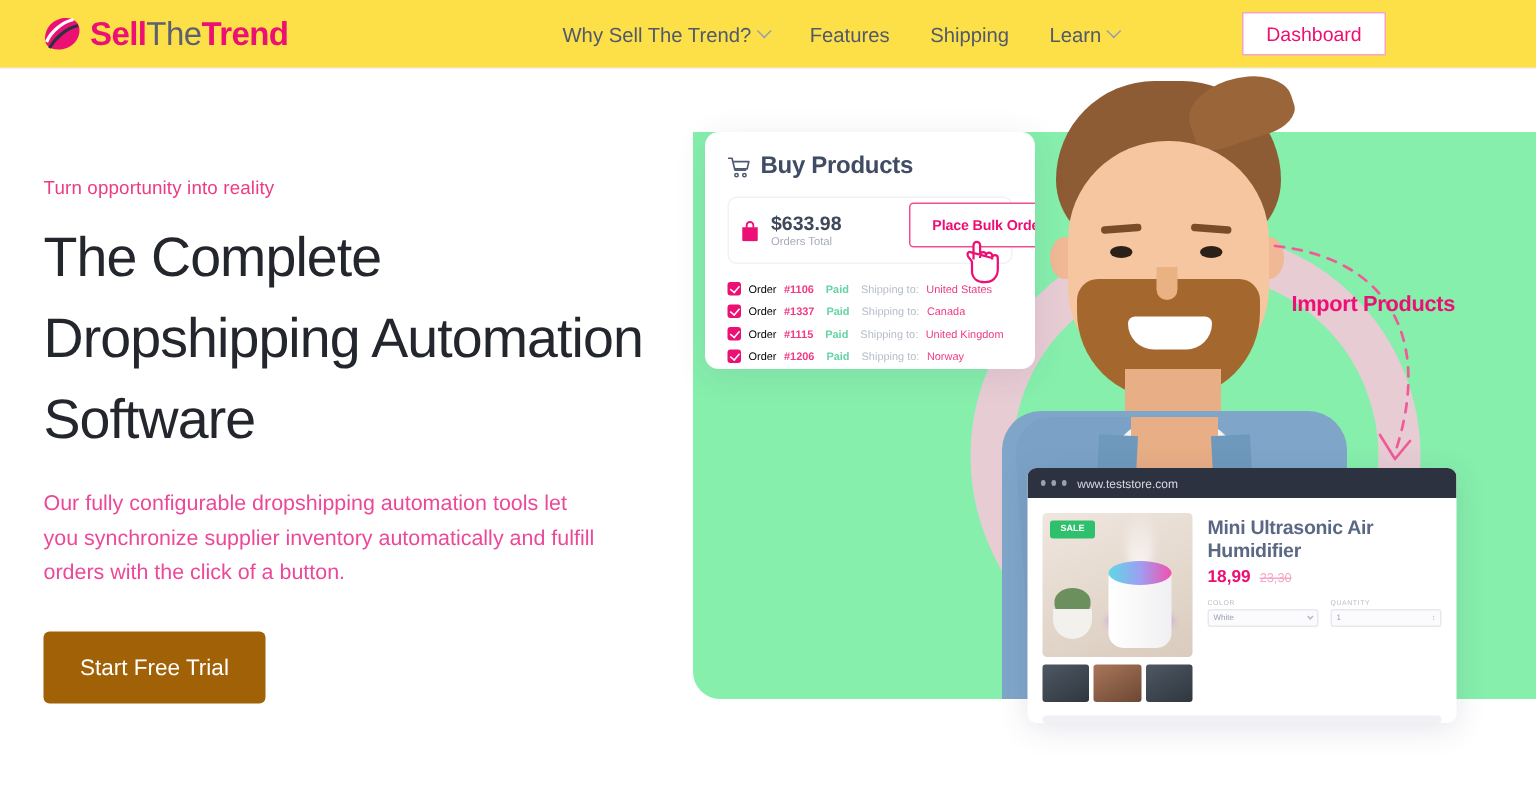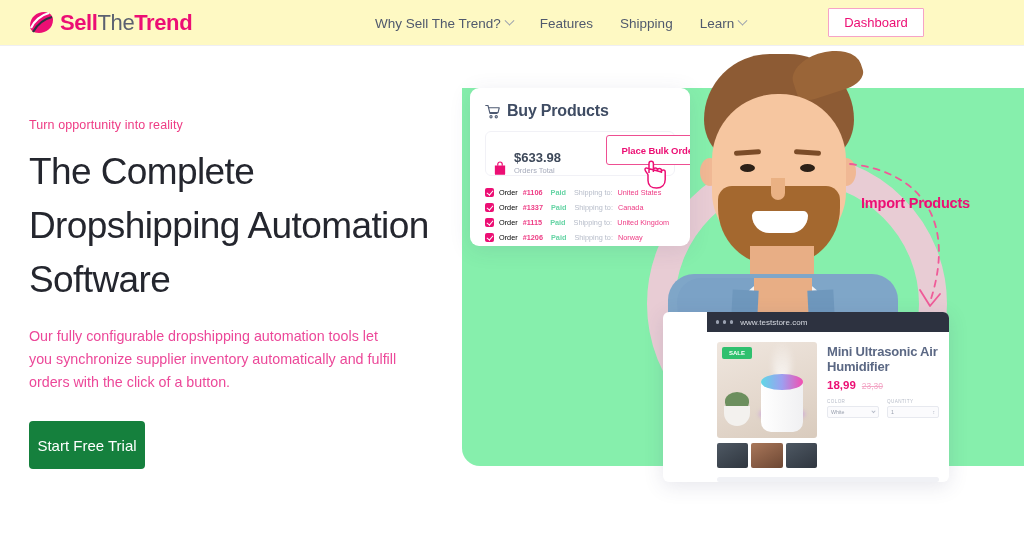--- a/index.html
+++ b/index.html
@@ -19,21 +19,21 @@
     background: #ffffff;
     overflow: hidden;
   }
 
   
   .header {
     position: absolute;
     top: 0; left: 0;
     width: 1024px;
     height: 46px;
-    background: #fef9c3;
+    background: #fde047;
     border-bottom: 1px solid #efeff3;
     display: flex;
     align-items: center;
     z-index: 50;
   }
 
   .logo-wrap {
     position: absolute;
     left: 28px;
     top: 8px;
@@ -120,23 +120,23 @@
     margin-bottom: 18px;
   }
   .hero-sub {
     font-size: 14.3px;
     line-height: 23px;
     color: #ec4899;
     width: 375px;
     margin-bottom: 27px;
   }
   .cta-btn {
-    width: 116px;
+    width: 148px;
     height: 48px;
-    background: #15803d;
+    background: #a16207;
     color: #ffffff;
     font-size: 15px;
     border: none;
     border-radius: 4px;
     cursor: pointer;
     font-family: "Liberation Sans", sans-serif;
   }
 
   
   .hero-panel {
@@ -302,21 +302,21 @@
     font-size: 16px;
     font-weight: bold;
     color: #3f4c63;
     letter-spacing: -0.2px;
   }
   .totals-row {
     height: 45px;
     border: 1px solid #f1f1f6;
     border-radius: 6px;
     display: flex;
-    align-items: flex-end;
+    align-items: center;
     padding: 0 8px;
     gap: 8px;
     margin-bottom: 12px;
     position: relative;
   }
   .bag-icon { width: 12px; height: 14px; flex: none; }
   .totals-text { line-height: 1.05; }
   .totals-amt {
     font-size: 13px;
     font-weight: bold;
@@ -374,30 +374,29 @@
     transform: rotate(40deg);
   }
   .ord-id { color: #ee3b84; font-weight: bold; }
   .ord-paid { color: #66d4a5; font-weight: bold; margin-left: 3px; }
   .ord-ship { color: #b6bcc9; margin-left: 3px; }
   .ord-country { color: #ee3b84; }
 
   
   .store-card {
     position: absolute;
-    left: 663px;
+    left: 685px;
     top: 312px;
     width: 286px;
     height: 170px;
     background: #ffffff;
     border-radius: 6px;
     box-shadow: 0 4px 20px rgba(60,60,110,0.13);
     z-index: 25;
     overflow: hidden;
-    padding-left: 44px;
   }
   .browser-bar {
     height: 20px;
     background: #2d3240;
     display: flex;
     align-items: center;
     padding: 0 9px;
     gap: 7px;
   }
   .dots { display: flex; gap: 3.5px; }

